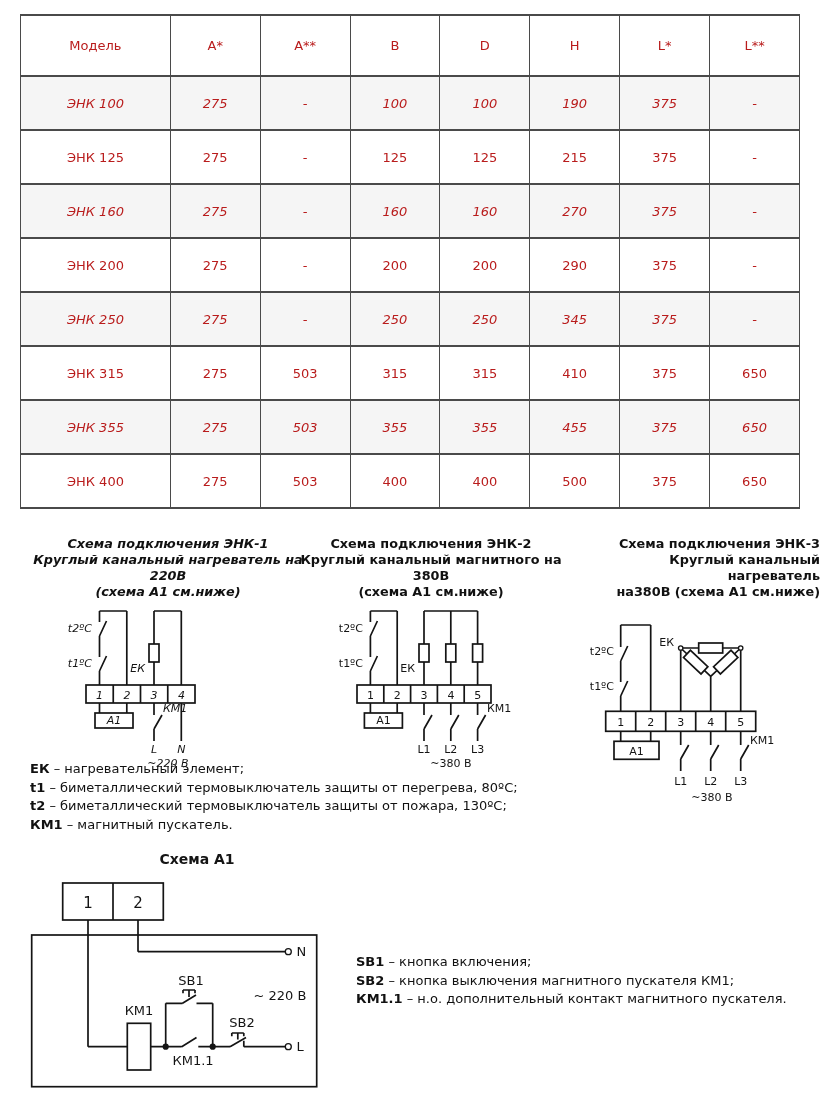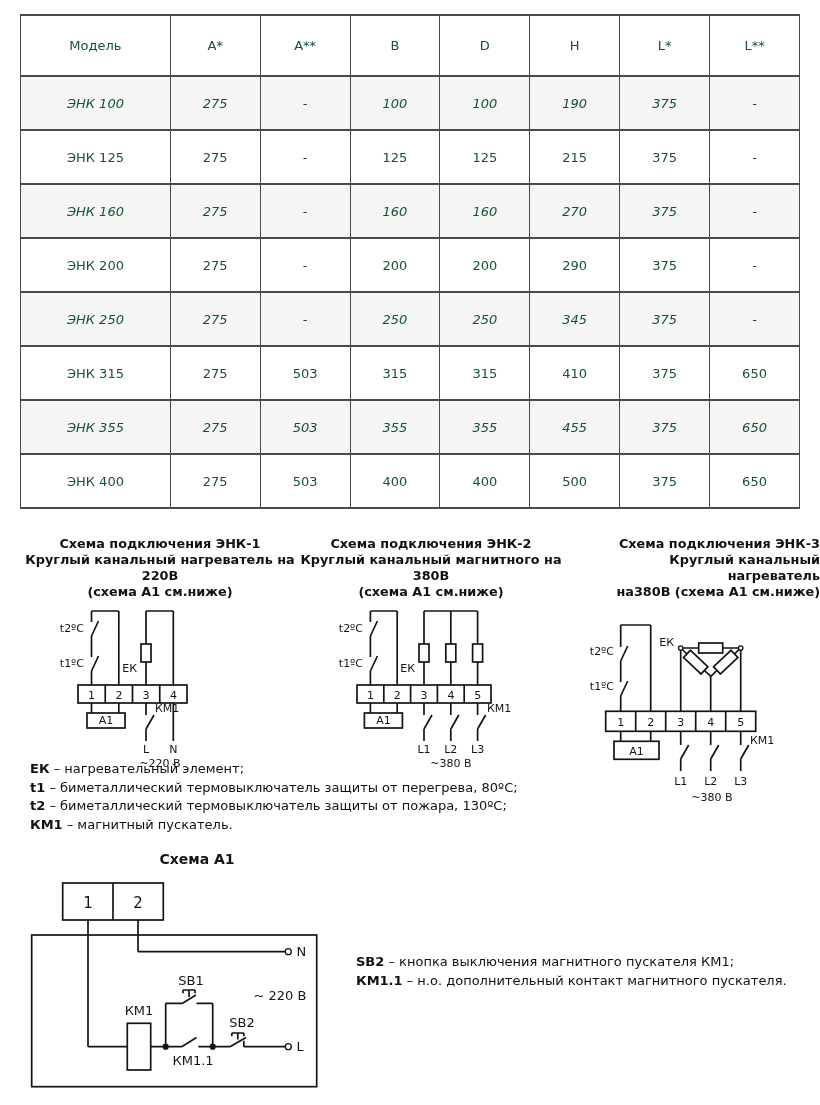--- a/index.html
+++ b/index.html
@@ -5,36 +5,36 @@
   * { margin:0; padding:0; box-sizing:border-box; }
   html,body { background:#fff; }
   body {
     width:820px; height:1105px; position:relative; overflow:hidden;
     font-family:"DejaVu Sans","Liberation Sans",sans-serif; color:#1a1a1a;
   }
 
   
   .dims {
     position:absolute; left:20px; top:14px; width:780px;
-    border-collapse:collapse; font-size:13px; color:#14532d; background:#fff;
+    border-collapse:collapse; font-size:13px; color:#b91c1c; background:#fff;
   }
   .dims col.c-model { width:150px; }
   .dims col.c-val { width:90px; }
   .dims th, .dims td {
     border-left:1px solid #4a4a4a; border-right:1px solid #4a4a4a;
     border-top:2px solid #4a4a4a; border-bottom:2px solid #4a4a4a;
     text-align:center; vertical-align:middle; font-weight:400;
   }
   .dims thead th { height:61px; background:#fff; }
   .dims tbody td { height:54px; }
   .dims tbody tr.alt { background:#f5f5f5;font-style:italic; }
 
   
   .diagram { position:absolute; top:536px; text-align:center; }
-  #d1 { left:20px;  width:280px; }
+  #d1 { left:28px;  width:280px;font-style:italic; }
   #d2 { left:291px; width:280px; }
   #d3 { left:578px; width:242px;text-align:right; }
   .dtitle { font-weight:bold; font-size:12.8px; line-height:16px; margin-bottom:8px; color:#111; }
   .diagram svg, .schema-svg { display:block; margin:0 auto; }
   svg text { font-family:"DejaVu Sans","Liberation Sans",sans-serif; font-size:11px; fill:#141414; }
   svg .wire { stroke:#141414; stroke-width:1.7; fill:none; }
   svg .comp { stroke:#141414; stroke-width:1.7; fill:#fff; }
   svg .dot  { fill:#141414; stroke:none; }
   svg .node { stroke:#141414; stroke-width:1.3; fill:#fff; }
 
@@ -293,15 +293,16 @@
   <text x="276.5" y="111">N</text>
   <text x="276.5" y="206">L</text>
   <text x="171" y="140" text-anchor="middle">SB1</text>
   <text x="222" y="182" text-anchor="middle">SB2</text>
   <text x="119" y="170" text-anchor="middle">КМ1</text>
   <text x="173" y="220" text-anchor="middle">КМ1.1</text>
   <text x="260" y="155" text-anchor="middle">~ 220 В</text>
 </svg>
 
 <div class="legend" id="legend2">
+    <div class="legend-line"><span class="term">SB1</span> – кнопка включения;</div>
     <div class="legend-line"><span class="term">SB2</span> – кнопка выключения магнитного пускателя КМ1;</div>
     <div class="legend-line"><span class="term">КМ1.1</span> – <span class="wavy">н.о.</span> дополнительный контакт магнитного пускателя.</div>
   </div>
 
 </body></html>

